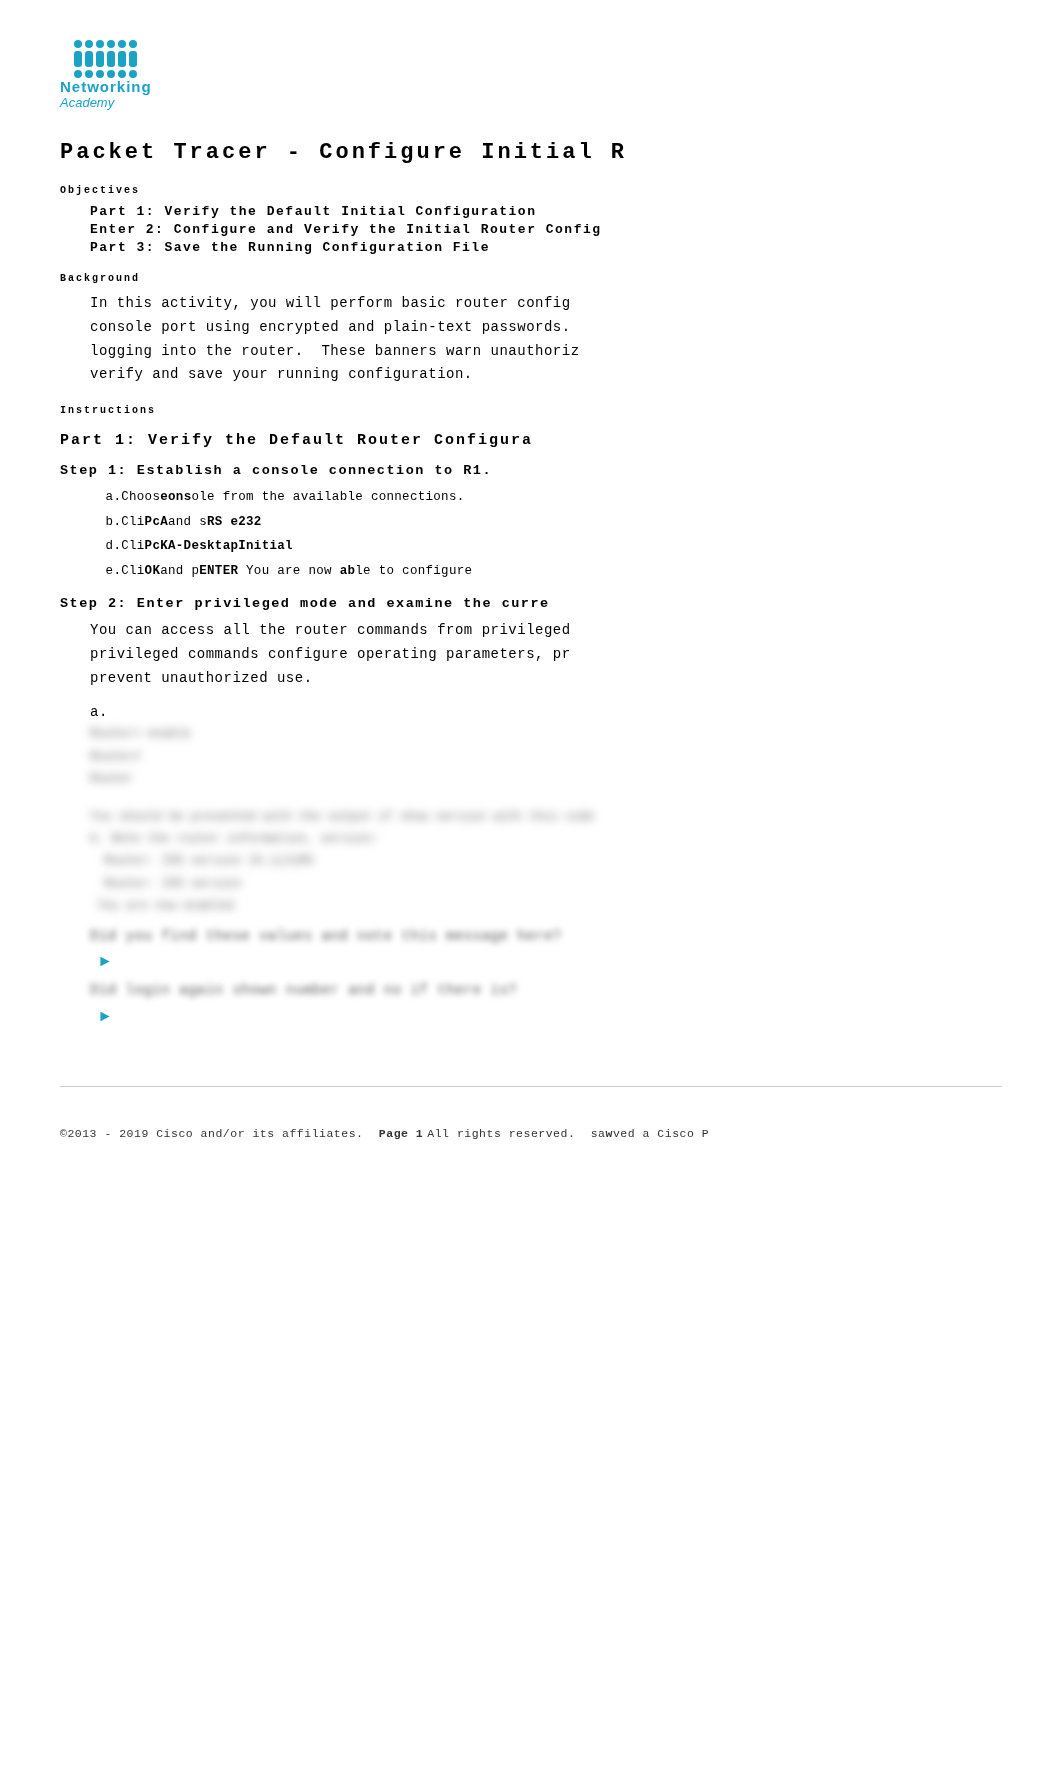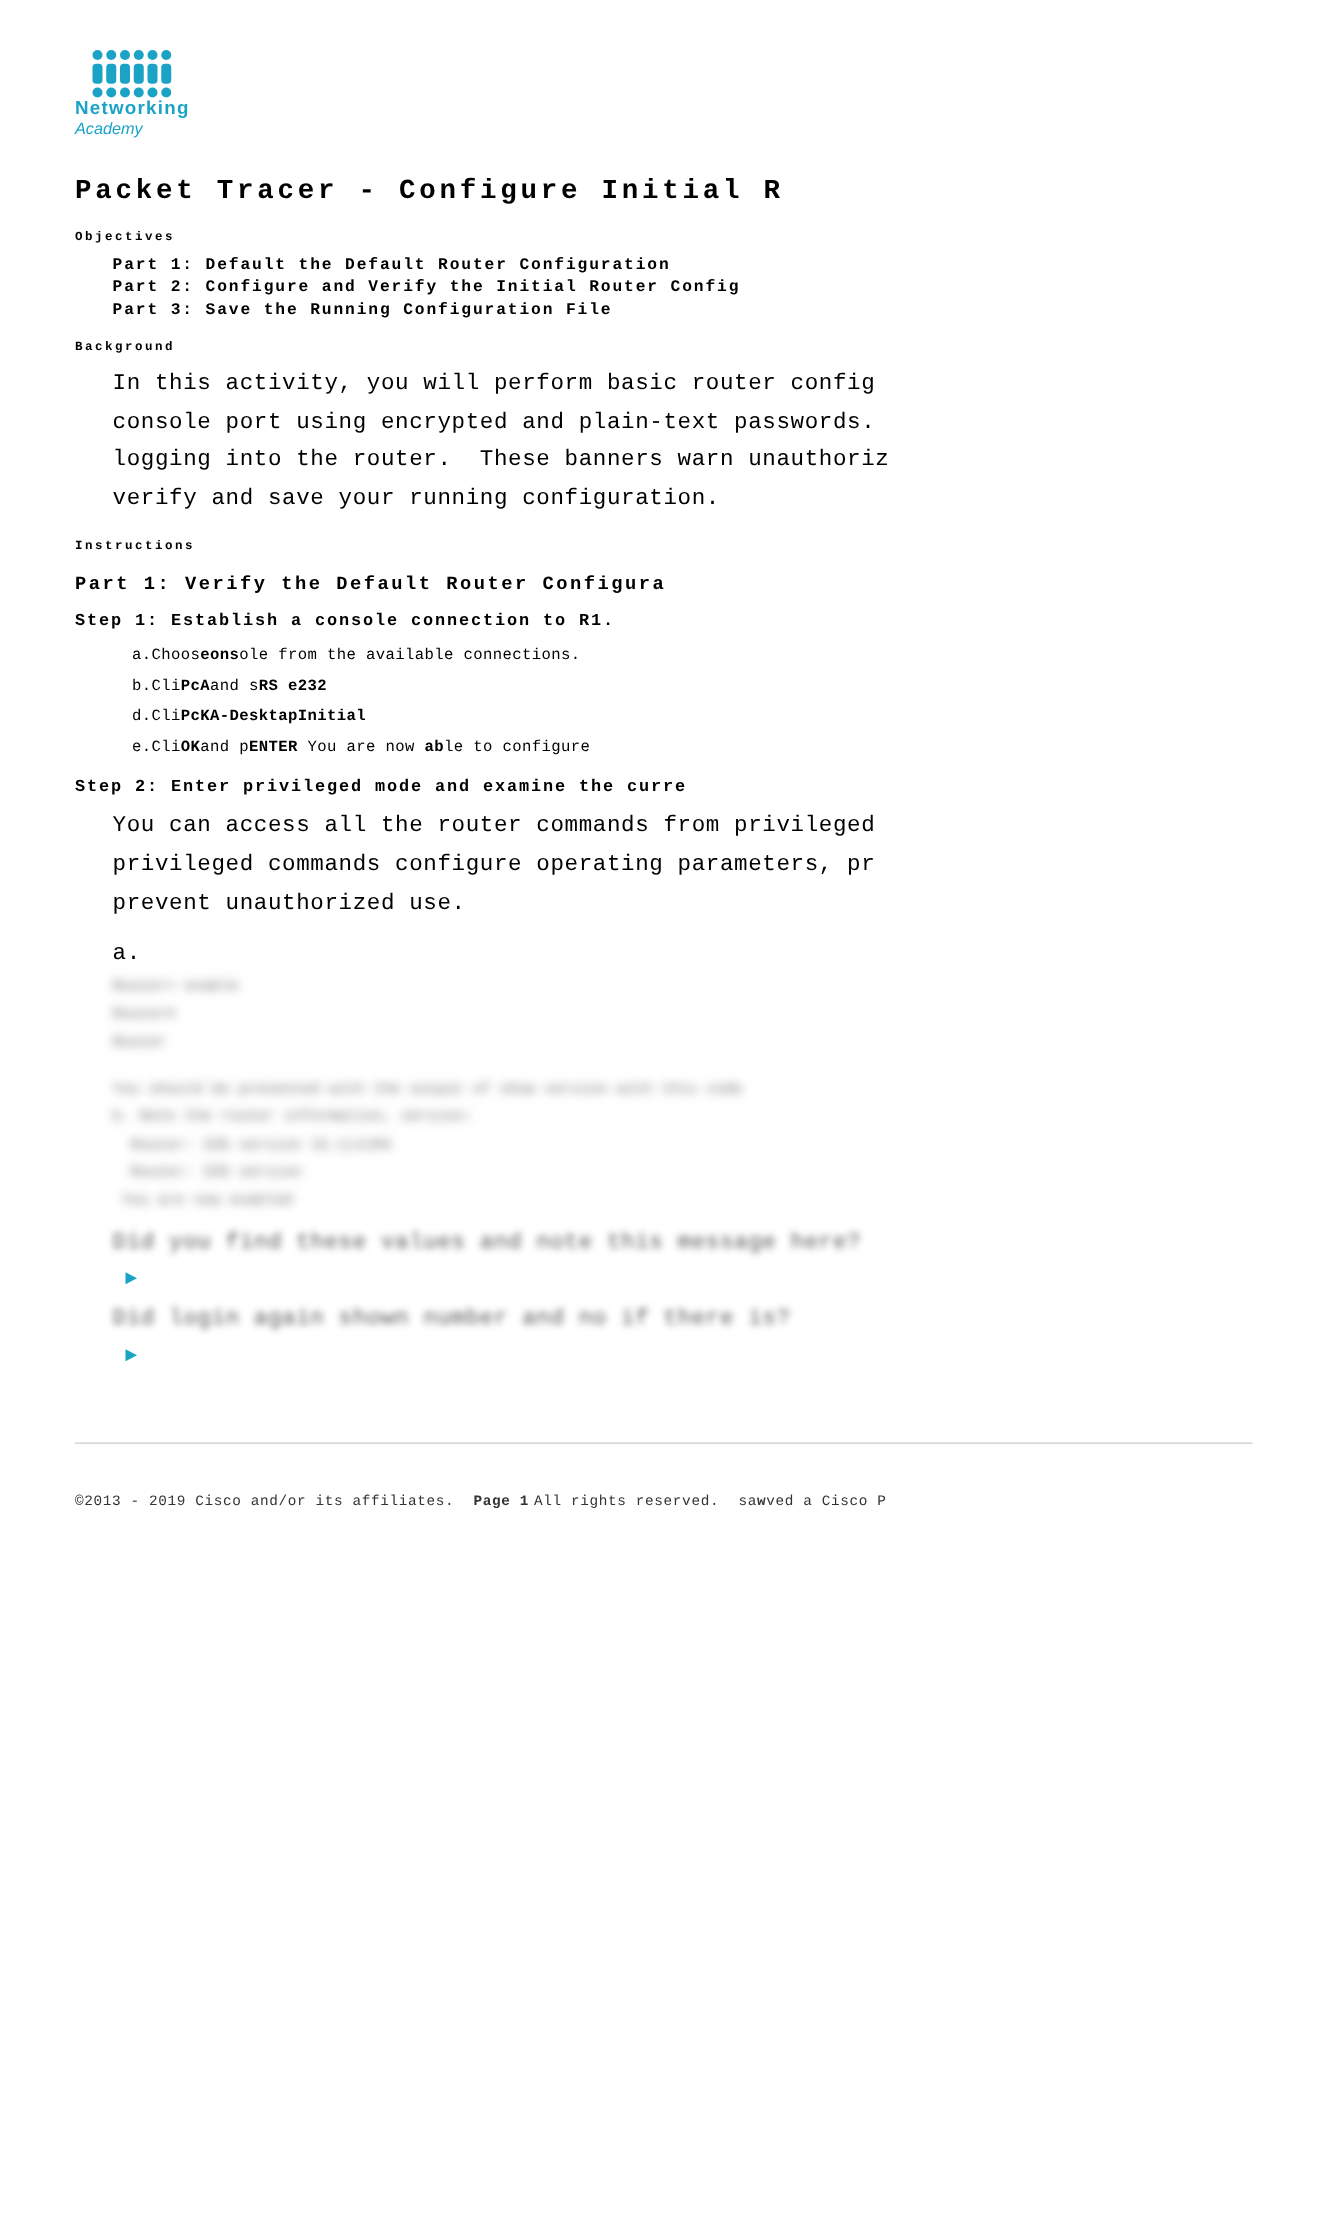--- a/index.html
+++ b/index.html
@@ -44,21 +44,21 @@
 
     .objective-item {
       font-size: 13px;
       letter-spacing: 1.5px;
       font-weight: bold;
       margin-bottom: 3px;
       font-family: 'Courier New', Courier, monospace;
     }
 
     .body-text {
-      font-size: 18px;
+      font-size: 14px;
       letter-spacing: 0.5px;
       line-height: 1.7;
       font-family: 'Courier New', Courier, monospace;
       margin-bottom: 5px;
     }
 
     h3.part-heading {
       font-size: 15px;
       font-weight: bold;
       letter-spacing: 2px;
@@ -206,22 +206,22 @@
       <div class="cisco-brand">Networking</div>
       <div class="academy-brand">Academy</div>
     </div>
   </div>
 </div>
 
 <div class="page-title">Packet Tracer - Configure Initial R</div>
 
 <h2 class="section-heading">Objectives</h2>
 <div class="indent-1">
-  <div class="objective-item">Part 1:  Default the Default Router Configuration</div>
-  <div class="objective-item">Part 2:  Configure and Verify the Initial Router Config</div>
+  <div class="objective-item">Part 1:  Verify the Default Initial Configuration</div>
+  <div class="objective-item">Enter 2:  Configure and Verify the Initial Router Config</div>
   <div class="objective-item">Part 3:  Save the Running Configuration File</div>
 </div>
 
 <h2 class="section-heading">Background</h2>
 <div class="indent-1 body-text">
   In this activity, you will perform basic router config<br>
   console port using encrypted and plain-text passwords.<br>
   logging into the router.&nbsp; These banners warn unauthoriz<br>
   verify and save your running configuration.
 </div>

